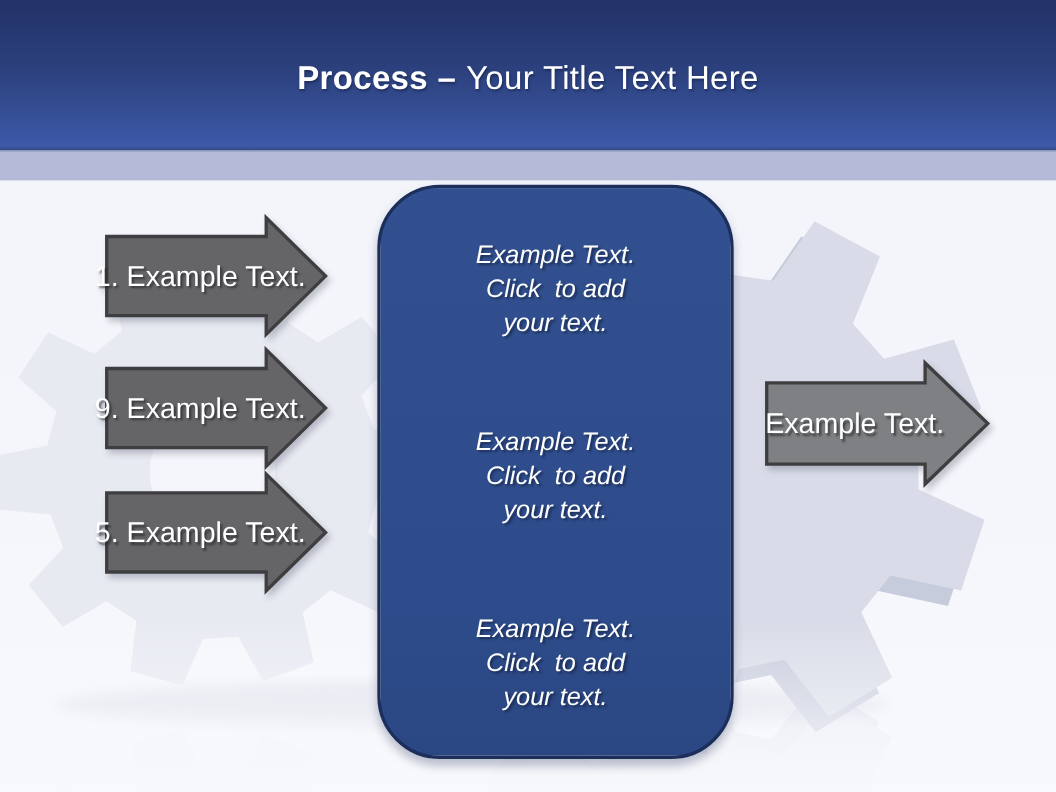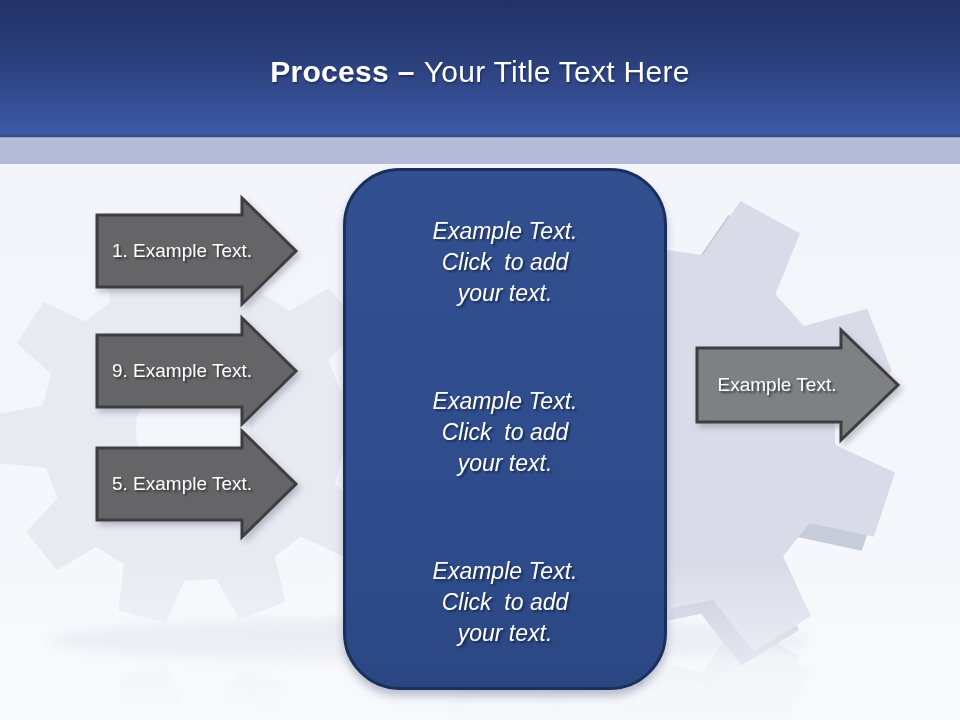--- a/index.html
+++ b/index.html
@@ -23,21 +23,21 @@
     position:absolute; left:0; top:137px; width:960px; height:26px;
     background:#b4bad7; border-top:1px solid #9ba4c8;
   }
   
   .bg-gears{position:absolute; left:0; top:163px; z-index:0;}
   
   .arrow{position:absolute; z-index:2; filter:drop-shadow(3px 4px 3px rgba(90,95,115,.35));}
   .arrow svg{display:block;}
   .arrow .label{
     position:absolute; display:flex; align-items:center; justify-content:center;
-    color:#ffffff; font-size:19px; text-shadow:2px 2px 2px rgba(35,35,40,.7);
+    color:#ffffff; font-size:26px; text-shadow:2px 2px 2px rgba(35,35,40,.7);
     white-space:nowrap;
   }
   .arrow-1{left:94px; top:194px;}
   .arrow-2{left:94px; top:314px;}
   .arrow-3{left:94px; top:427px;}
   .arrow-left .label{left:8px; top:21px; width:160px; height:72px;}
   .arrow-right{left:694px; top:326px;}
   .arrow-right .label{left:8px; top:22px; width:150px; height:74px;}
   
   .text-box{

